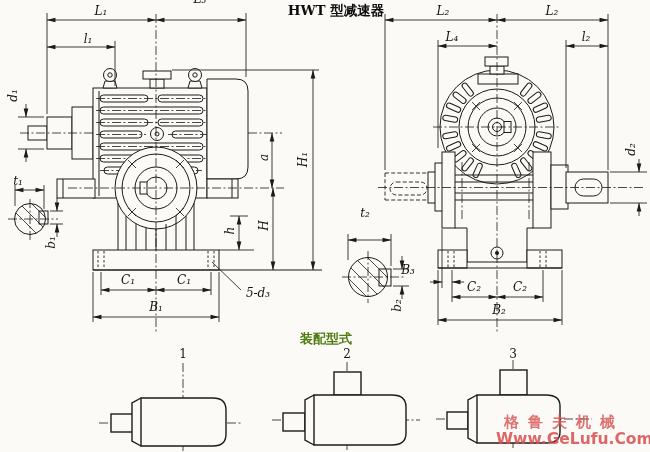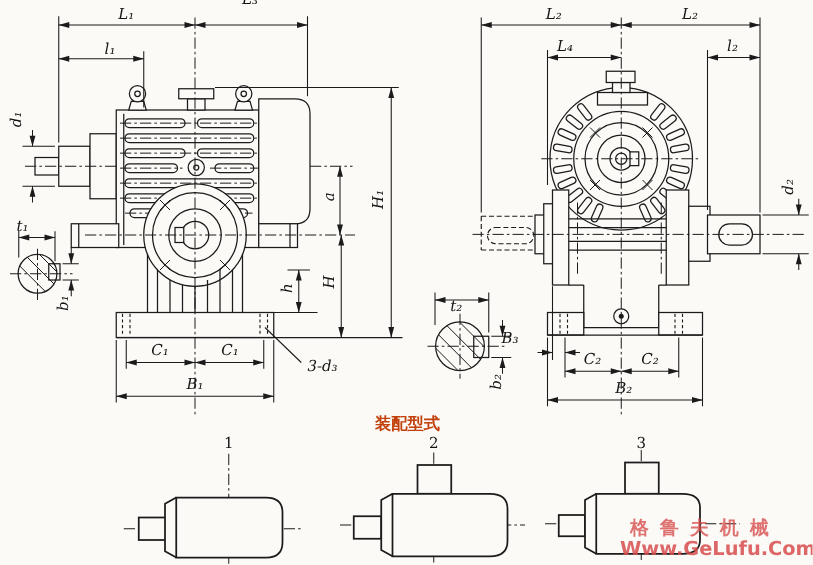--- a/index.html
+++ b/index.html
@@ -8,21 +8,21 @@
         font-family:"DejaVu Serif",serif;}
   svg{position:absolute;left:0;top:0;}
   .lbl{position:absolute;font:italic 12px "DejaVu Serif",serif;color:#141414;
        text-align:center;width:36px;height:15px;line-height:15px;
        margin-left:-18px;margin-top:-8px;white-space:nowrap;}
   .rot{transform:rotate(-90deg);}
   .title{position:absolute;left:280px;top:2px;width:112px;text-align:center;
          font-weight:bold;font-size:13.5px;color:#0d0d0d;
          font-family:"DejaVu Serif",serif;}
   .asm-head{position:absolute;left:284px;top:330px;width:84px;text-align:center;
-            font-weight:bold;font-size:13px;color:#c2410c;
+            font-weight:bold;font-size:13px;color:#4d7c0f;
             font-family:"DejaVu Sans",sans-serif;}
   .asm-num{position:absolute;width:20px;margin-left:-10px;text-align:center;
            font-size:12px;color:#141414;}
   .wm{position:absolute;font-family:"DejaVu Sans",sans-serif;font-weight:bold;
       pointer-events:none;}
   .wm1{left:504px;top:413px;width:146px;font-size:15px;letter-spacing:9px;
        color:rgba(214,76,76,0.78);white-space:nowrap;overflow:hidden;}
   .wm2{left:496px;top:430px;width:154px;font-size:15.5px;
        color:rgba(214,76,76,0.85);white-space:nowrap;}
   .cl{stroke:#1b1b1b;stroke-width:.8;stroke-dasharray:9 2.5 2 2.5;fill:none;}
@@ -272,42 +272,43 @@
   </g>
   <g>
     <path class="cl" d="M436,419 H592 M513,360 V448"></path>
     <rect class="boldw" x="447" y="412" width="21" height="17"></rect>
     <rect class="boldw" x="500" y="370" width="27" height="25"></rect>
     <path class="boldw" d="M477,395 L468,400 V438 L477,443"></path>
     <path class="boldw" d="M477,395 H546 Q560,395 560,406 V432 Q560,443 546,443 H477 Z"></path>
   </g>
 </svg>
 
+  <div class="title">HWT 型减速器</div>
 
   <div class="lbl" style="left:101px;top:12px">L₁</div>
   <div class="lbl" style="left:200px;top:0">L₃</div>
   <div class="lbl" style="left:88px;top:40px">l₁</div>
   <div class="lbl rot" style="left:13px;top:96px">d₁</div>
   <div class="lbl" style="left:18px;top:182px">t₁</div>
   <div class="lbl rot" style="left:51px;top:243px">b₁</div>
   <div class="lbl rot" style="left:264px;top:158px">a</div>
   <div class="lbl rot" style="left:303px;top:160px">H₁</div>
   <div class="lbl rot" style="left:264px;top:226px">H</div>
   <div class="lbl rot" style="left:230px;top:231px">h</div>
   <div class="lbl" style="left:128px;top:281px">C₁</div>
   <div class="lbl" style="left:184px;top:281px">C₁</div>
   <div class="lbl" style="left:156px;top:308px">B₁</div>
-  <div class="lbl" style="left:258px;top:294px">3-d₃</div>
+  <div class="lbl" style="left:258px;top:294px">5-d₃</div>
 
   <div class="lbl" style="left:443px;top:12px">L₂</div>
   <div class="lbl" style="left:552px;top:12px">L₂</div>
   <div class="lbl" style="left:452px;top:38px">L₄</div>
   <div class="lbl" style="left:586px;top:38px">l₂</div>
   <div class="lbl rot" style="left:631px;top:150px">d₂</div>
-  <div class="lbl" style="left:365px;top:246px">t₂</div>
+  <div class="lbl" style="left:365px;top:214px">t₂</div>
   <div class="lbl rot" style="left:397px;top:306px">b₂</div>
   <div class="lbl" style="left:408px;top:271px">B₃</div>
   <div class="lbl" style="left:474px;top:288px">C₂</div>
   <div class="lbl" style="left:520px;top:288px">C₂</div>
   <div class="lbl" style="left:499px;top:311px">B₂</div>
 
   <div class="asm-head">装配型式</div>
   <div class="asm-num" style="left:183px;top:347px">1</div>
   <div class="asm-num" style="left:347px;top:347px">2</div>
   <div class="asm-num" style="left:513px;top:347px">3</div>

